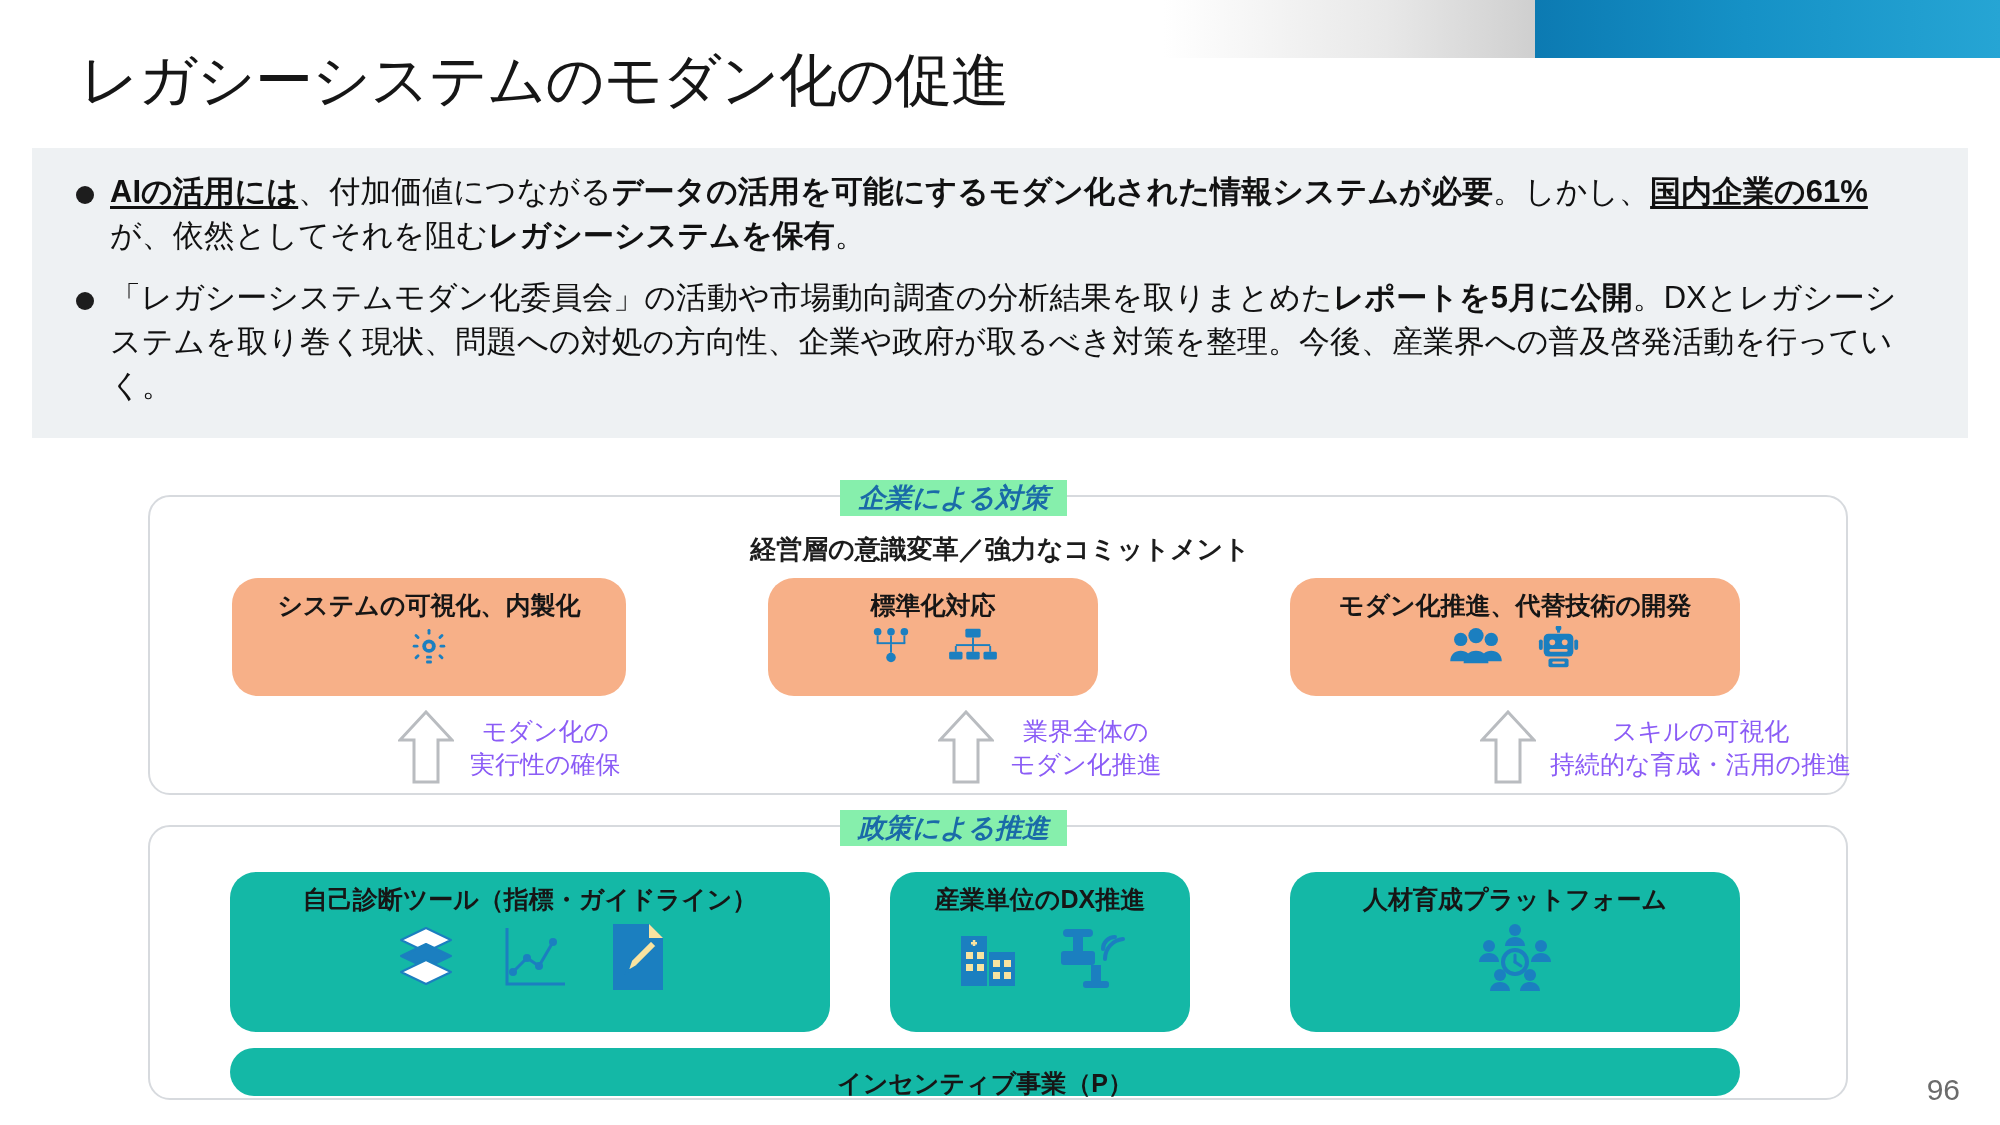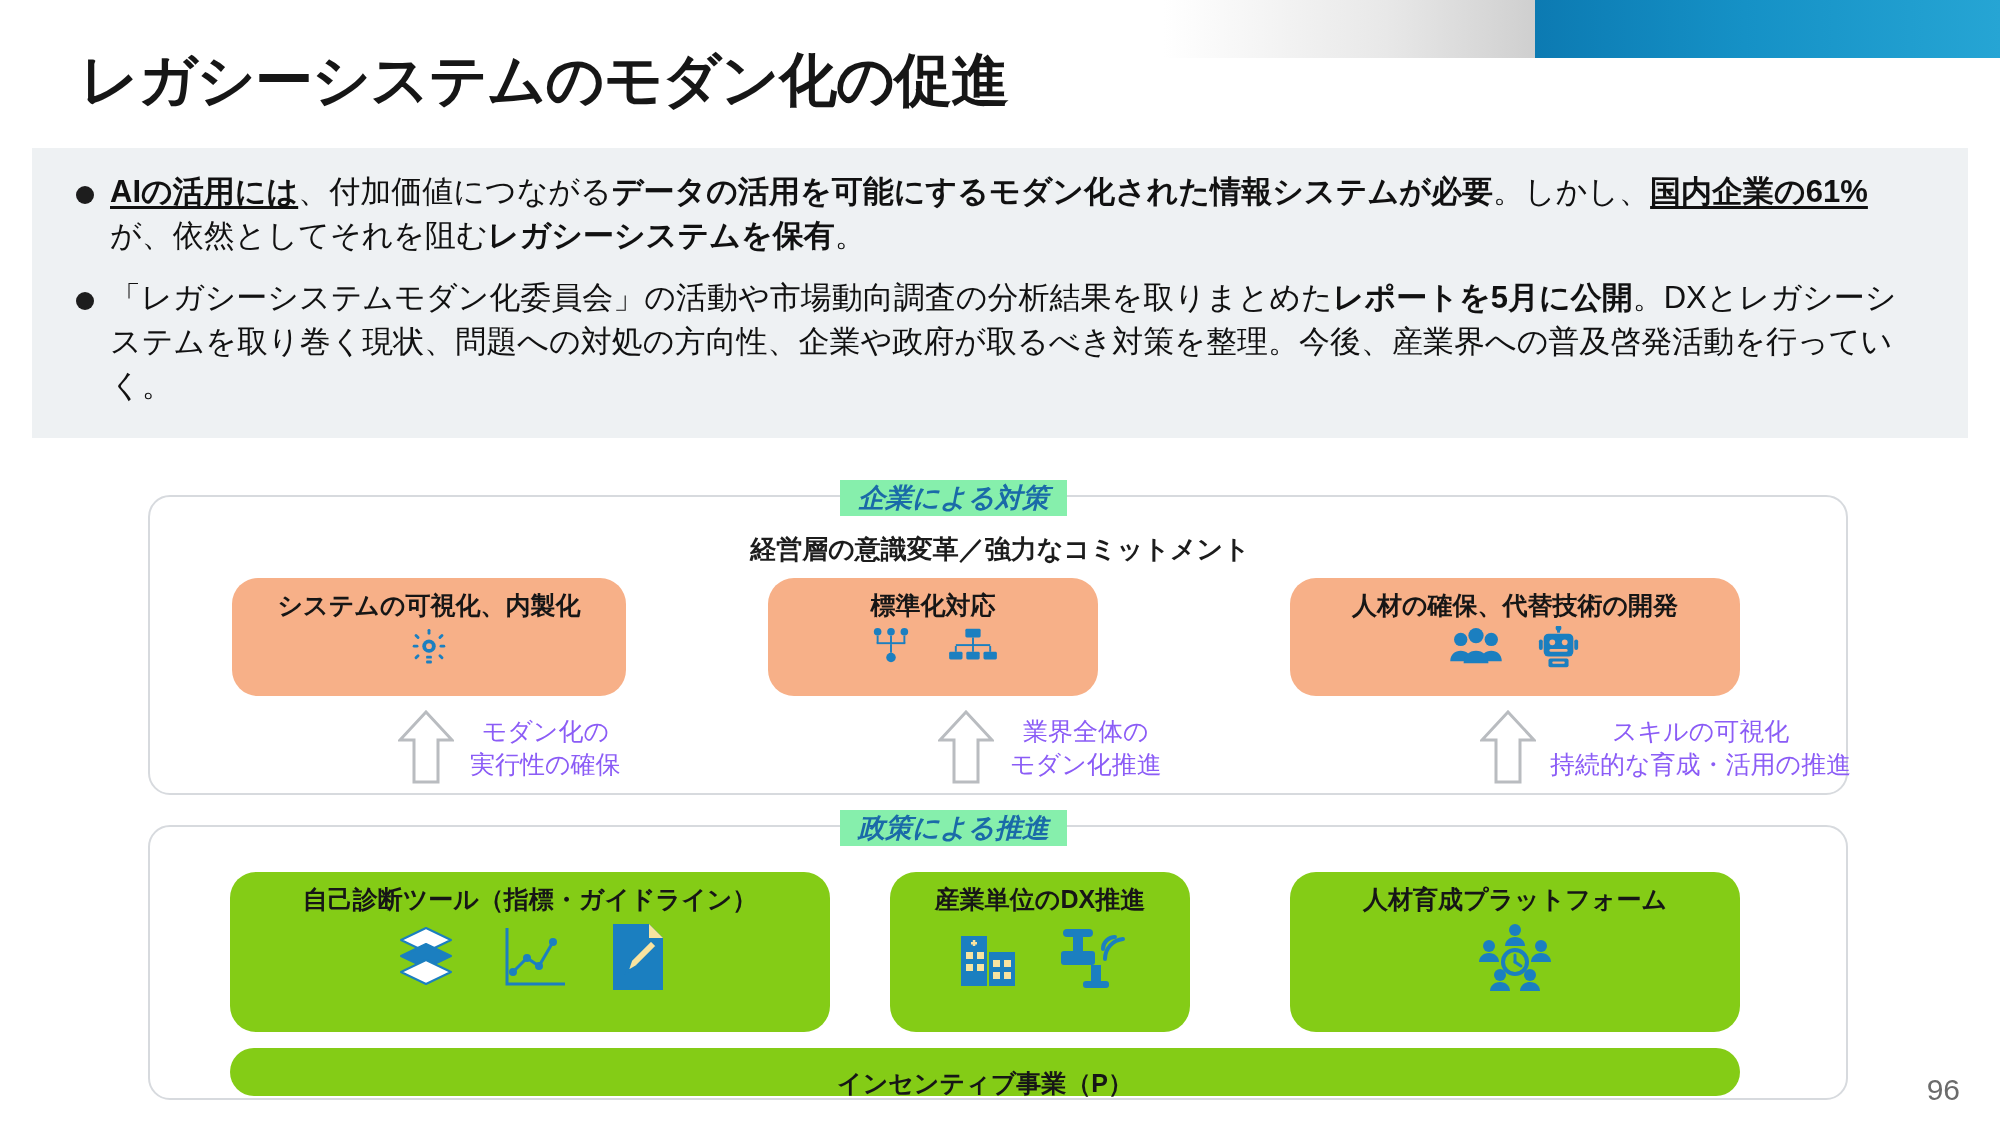--- a/index.html
+++ b/index.html
@@ -33,21 +33,21 @@
     width: 465px;
     background: linear-gradient(to right, #0c7ab2 0%, #1591c6 45%, #26a5d4 100%);
   }
 
   
   .title {
     position: absolute;
     left: 80px;
     top: 42px;
     font-size: 58px;
-    font-weight: bold;
+    font-weight: normal;
     letter-spacing: -1px;
     color: #161616;
     white-space: nowrap;
   }
 
   
   .lead-box {
     position: absolute;
     left: 32px;
     top: 148px;
@@ -122,21 +122,21 @@
 
   
   .card {
     position: absolute;
     border-radius: 26px;
     box-sizing: border-box;
     text-align: center;
     padding-top: 12px;
   }
   .card-orange { background: #f7b088; }
-  .card-yellow { background: #84cc16; }
+  .card-yellow { background: #14b8a6; }
   .card-title {
     font-size: 25px;
     font-weight: bold;
     color: #161616;
     line-height: 1.2;
   }
   .card-icons {
     display: flex;
     justify-content: center;
     align-items: center;
@@ -275,21 +275,21 @@
             <rect x="1" y="27" width="14" height="8" rx="1.5"></rect>
             <rect x="19" y="27" width="14" height="8" rx="1.5"></rect>
             <rect x="37" y="27" width="14" height="8" rx="1.5"></rect>
           </g>
         </svg>
       </span>
     </div>
   </div>
 
   <div class="card card-orange o3">
-    <div class="card-title">人材の確保、代替技術の開発</div>
+    <div class="card-title">モダン化推進、代替技術の開発</div>
     <div class="card-icons">
       <span>
         <svg width="54" height="42" viewBox="0 0 56 44">
           <g fill="#1b7fc0">
             <circle cx="12" cy="13" r="7"></circle>
               <path d="M1 36c0-7 5-11 11-11s11 4 11 11z"></path>
             <circle cx="44" cy="13" r="7"></circle>
               <path d="M33 36c0-7 5-11 11-11s11 4 11 11z"></path>
             <circle cx="28" cy="9" r="8"></circle>
               <path d="M15 38c0-8 6-13 13-13s13 5 13 13z"></path>

